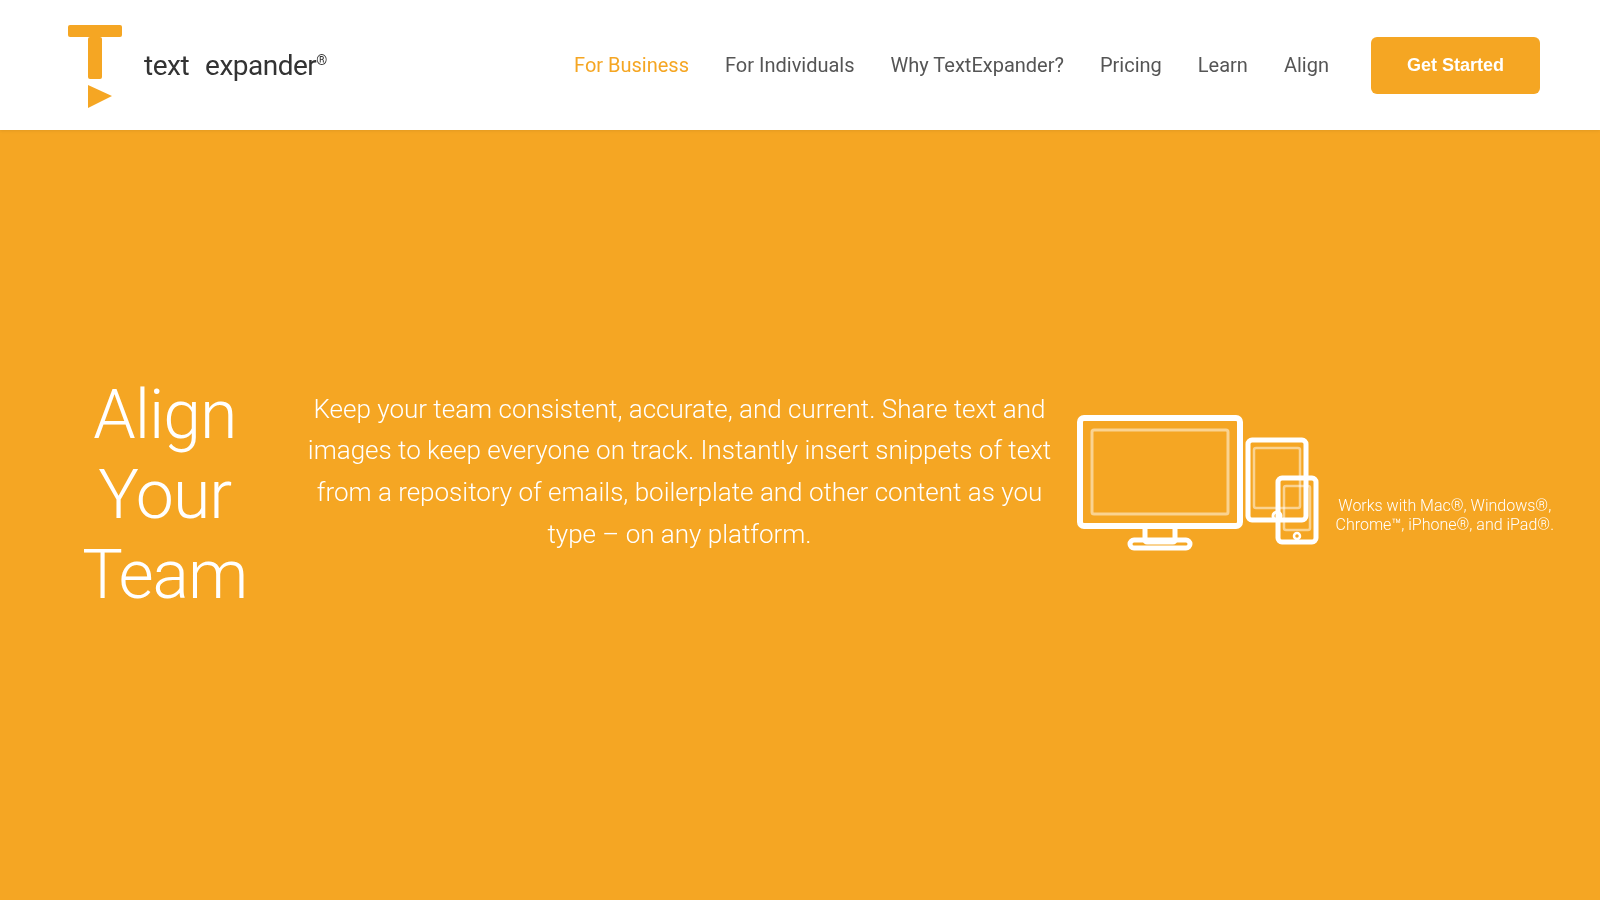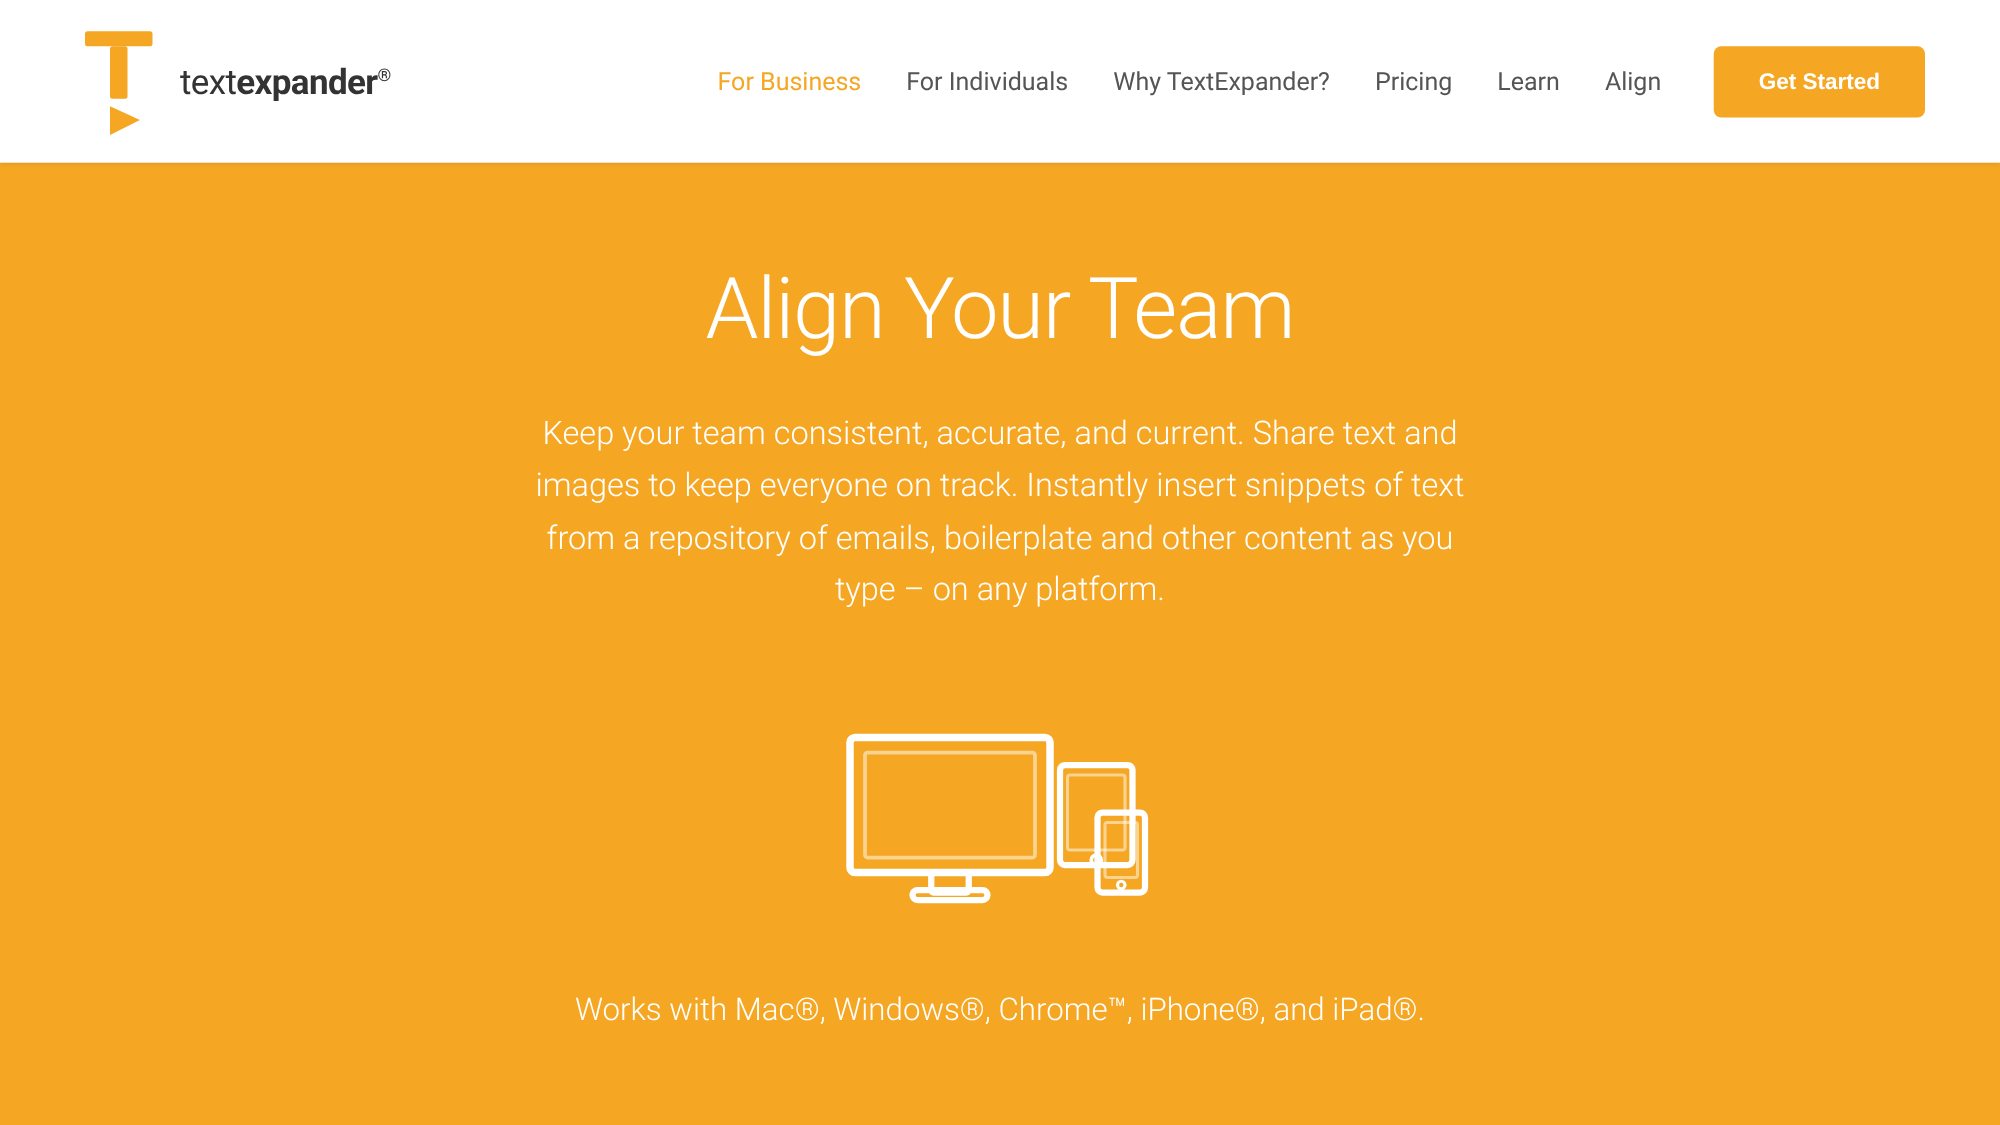--- a/index.html
+++ b/index.html
@@ -88,21 +88,21 @@
       cursor: pointer;
       margin-left: 24px;
       white-space: nowrap;
     }
 
     
     .hero {
       background: #f5a623;
       height: 770px;
       display: flex;
-      flex-direction: column;
+      flex-direction: row;
       align-items: center;
       justify-content: center;
       text-align: center;
       padding: 60px 40px;
     }
 
     .hero-title {
       font-size: 68px;
       color: #ffffff;
       font-weight: 300;
@@ -117,21 +117,21 @@
       max-width: 780px;
       margin-bottom: 86px;
       font-weight: 300;
     }
 
     .devices-icon {
       margin-bottom: 50px;
     }
 
     .hero-platforms {
-      font-size: 25px;
+      font-size: 16px;
       color: #ffffff;
       font-weight: 300;
     }
 
     
     .device-svg {
       width: 260px;
       height: 160px;
     }
   </style>
@@ -143,21 +143,21 @@
 
     <svg class="logo-icon" viewBox="0 0 70 90" xmlns="http://www.w3.org/2000/svg">
 
       <rect x="8" y="5" width="54" height="12" rx="2" fill="#f5a623"></rect>
       <rect x="28" y="17" width="14" height="42" rx="2" fill="#f5a623"></rect>
 
       <polygon points="28,65 28,88 52,76" fill="#f5a623"></polygon>
     </svg>
     <div>
       <span class="logo-text">
-        <span>text</span><span style="font-weight:700;">expander</span><span class="logo-reg">®</span>
+        <span>text</span><span style="font-weight:400;margin-left:16px;">expander</span><span class="logo-reg">®</span>
       </span>
     </div>
   </a>
 
   <nav>
     <a class="nav-link active" href="#">
       <span>For Business</span>
     </a>
     <a class="nav-link" href="#">
       <span>For Individuals</span>

